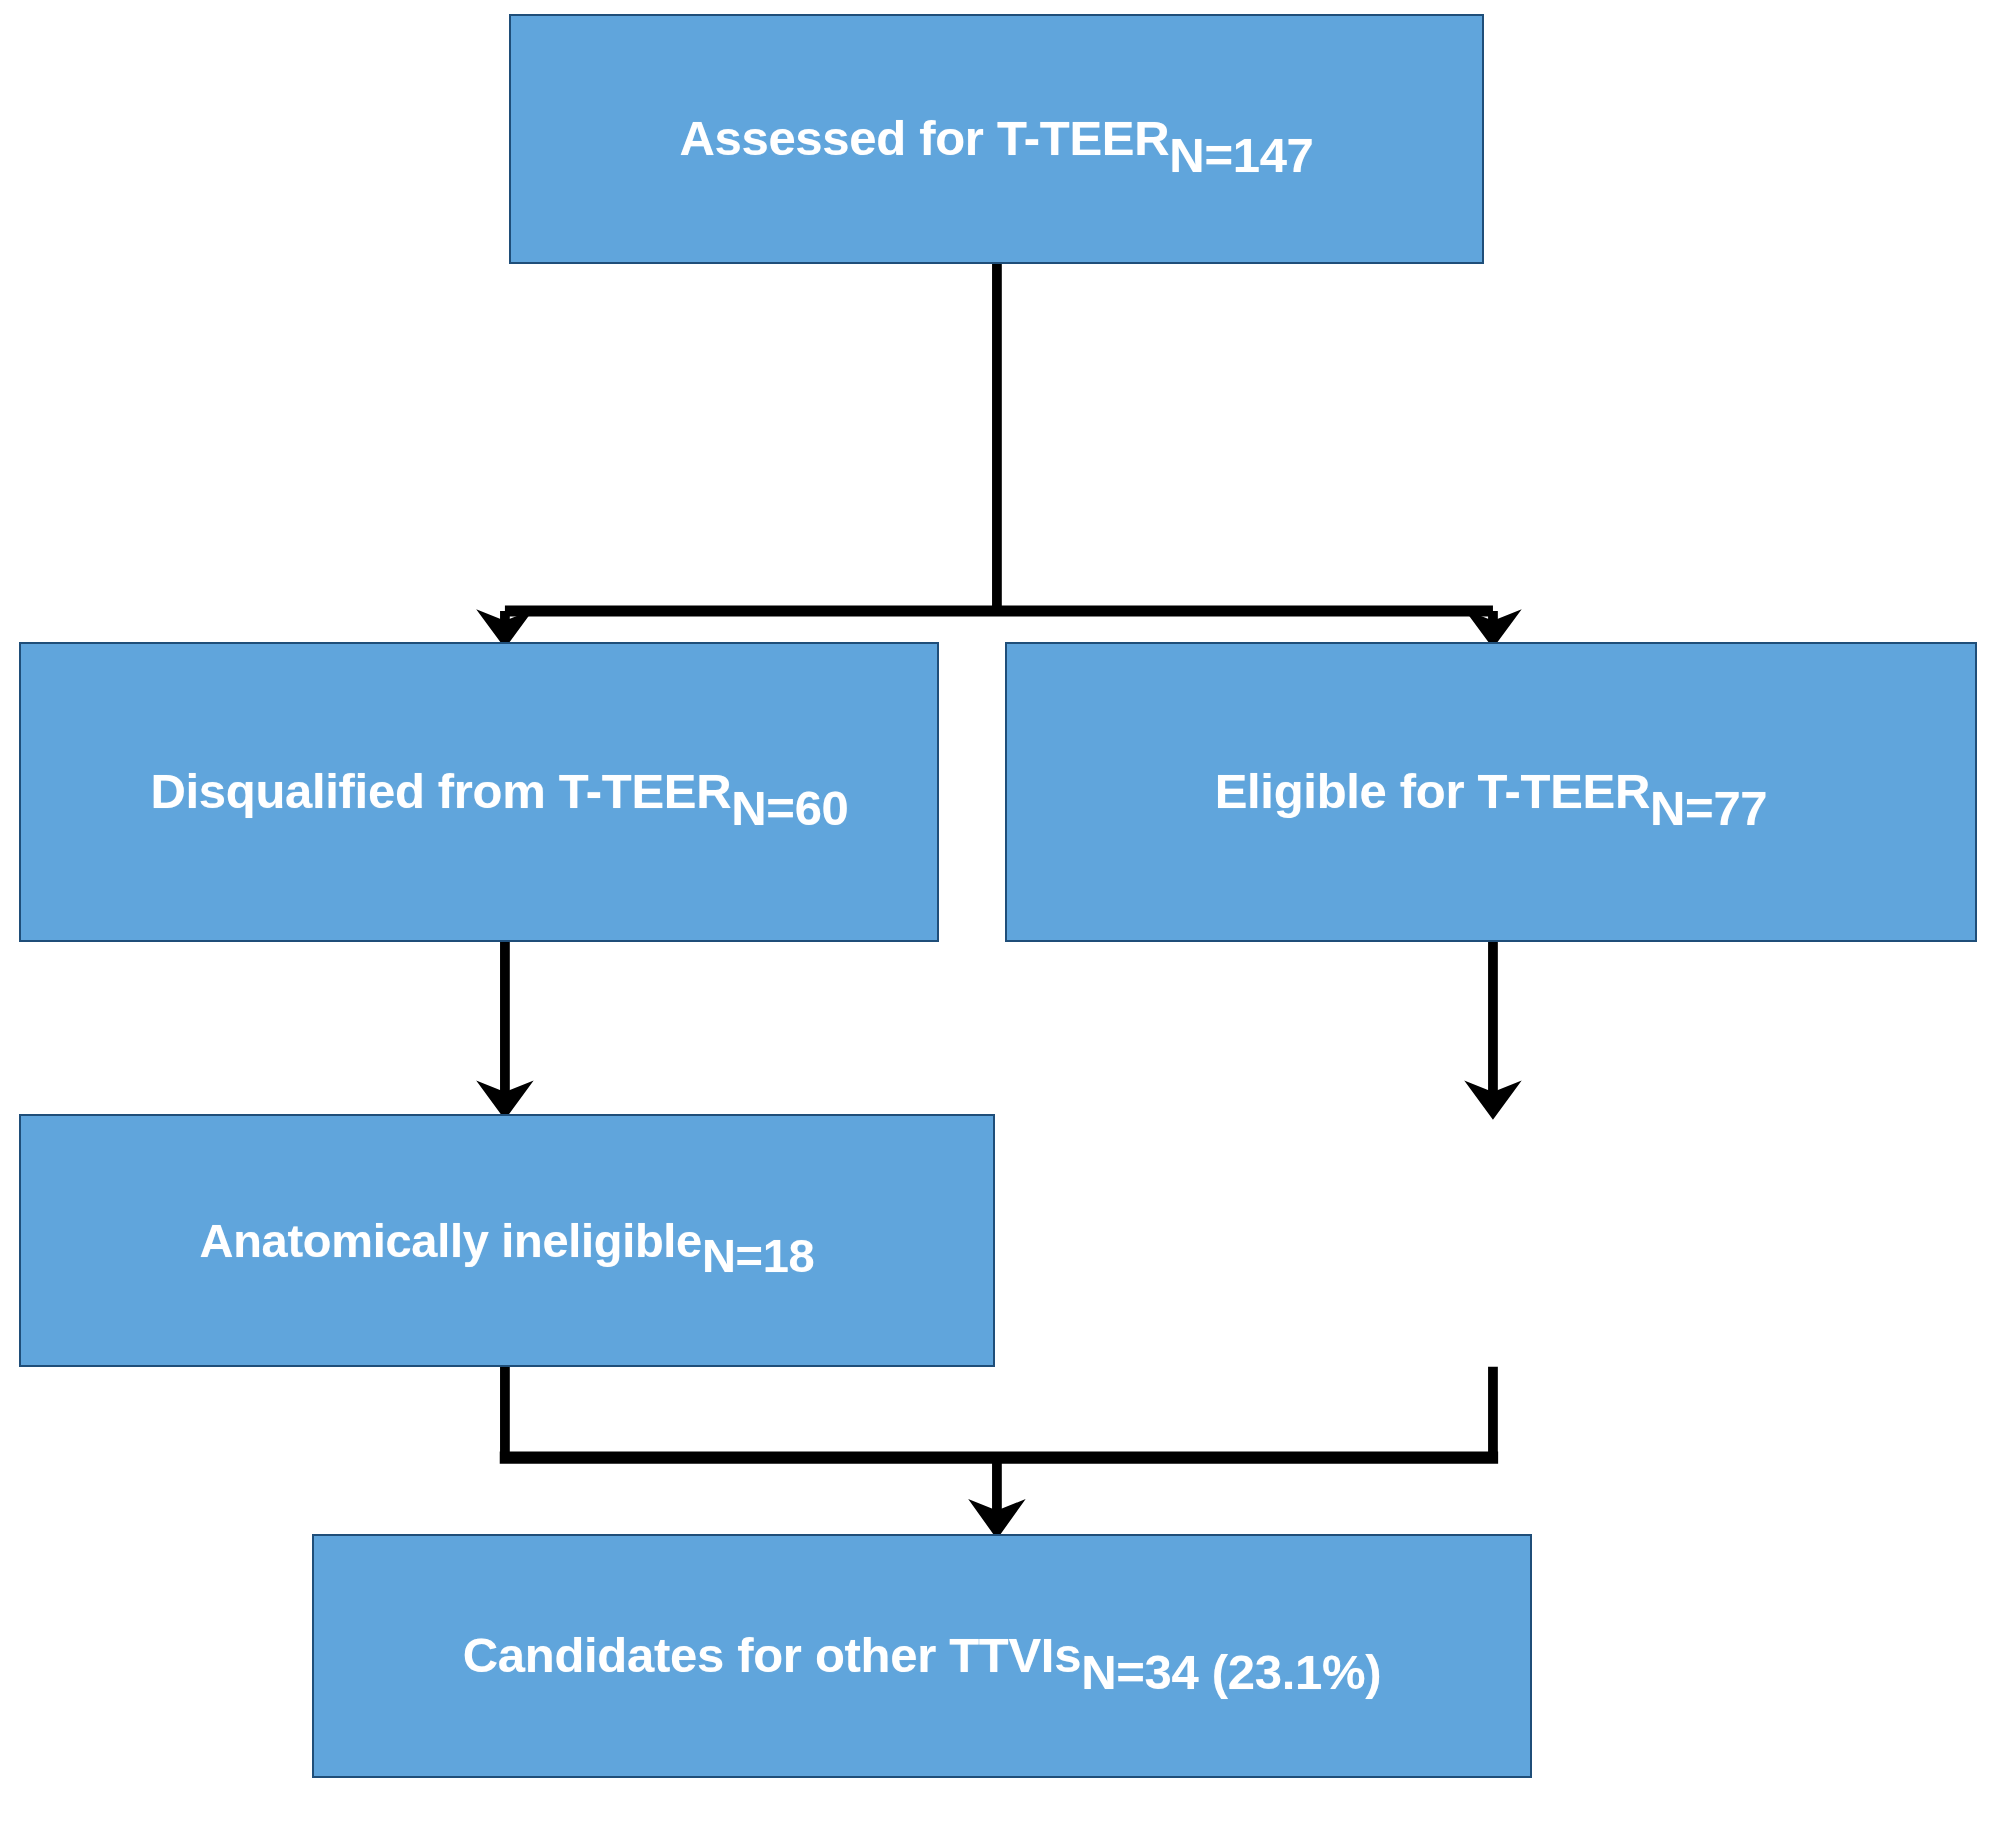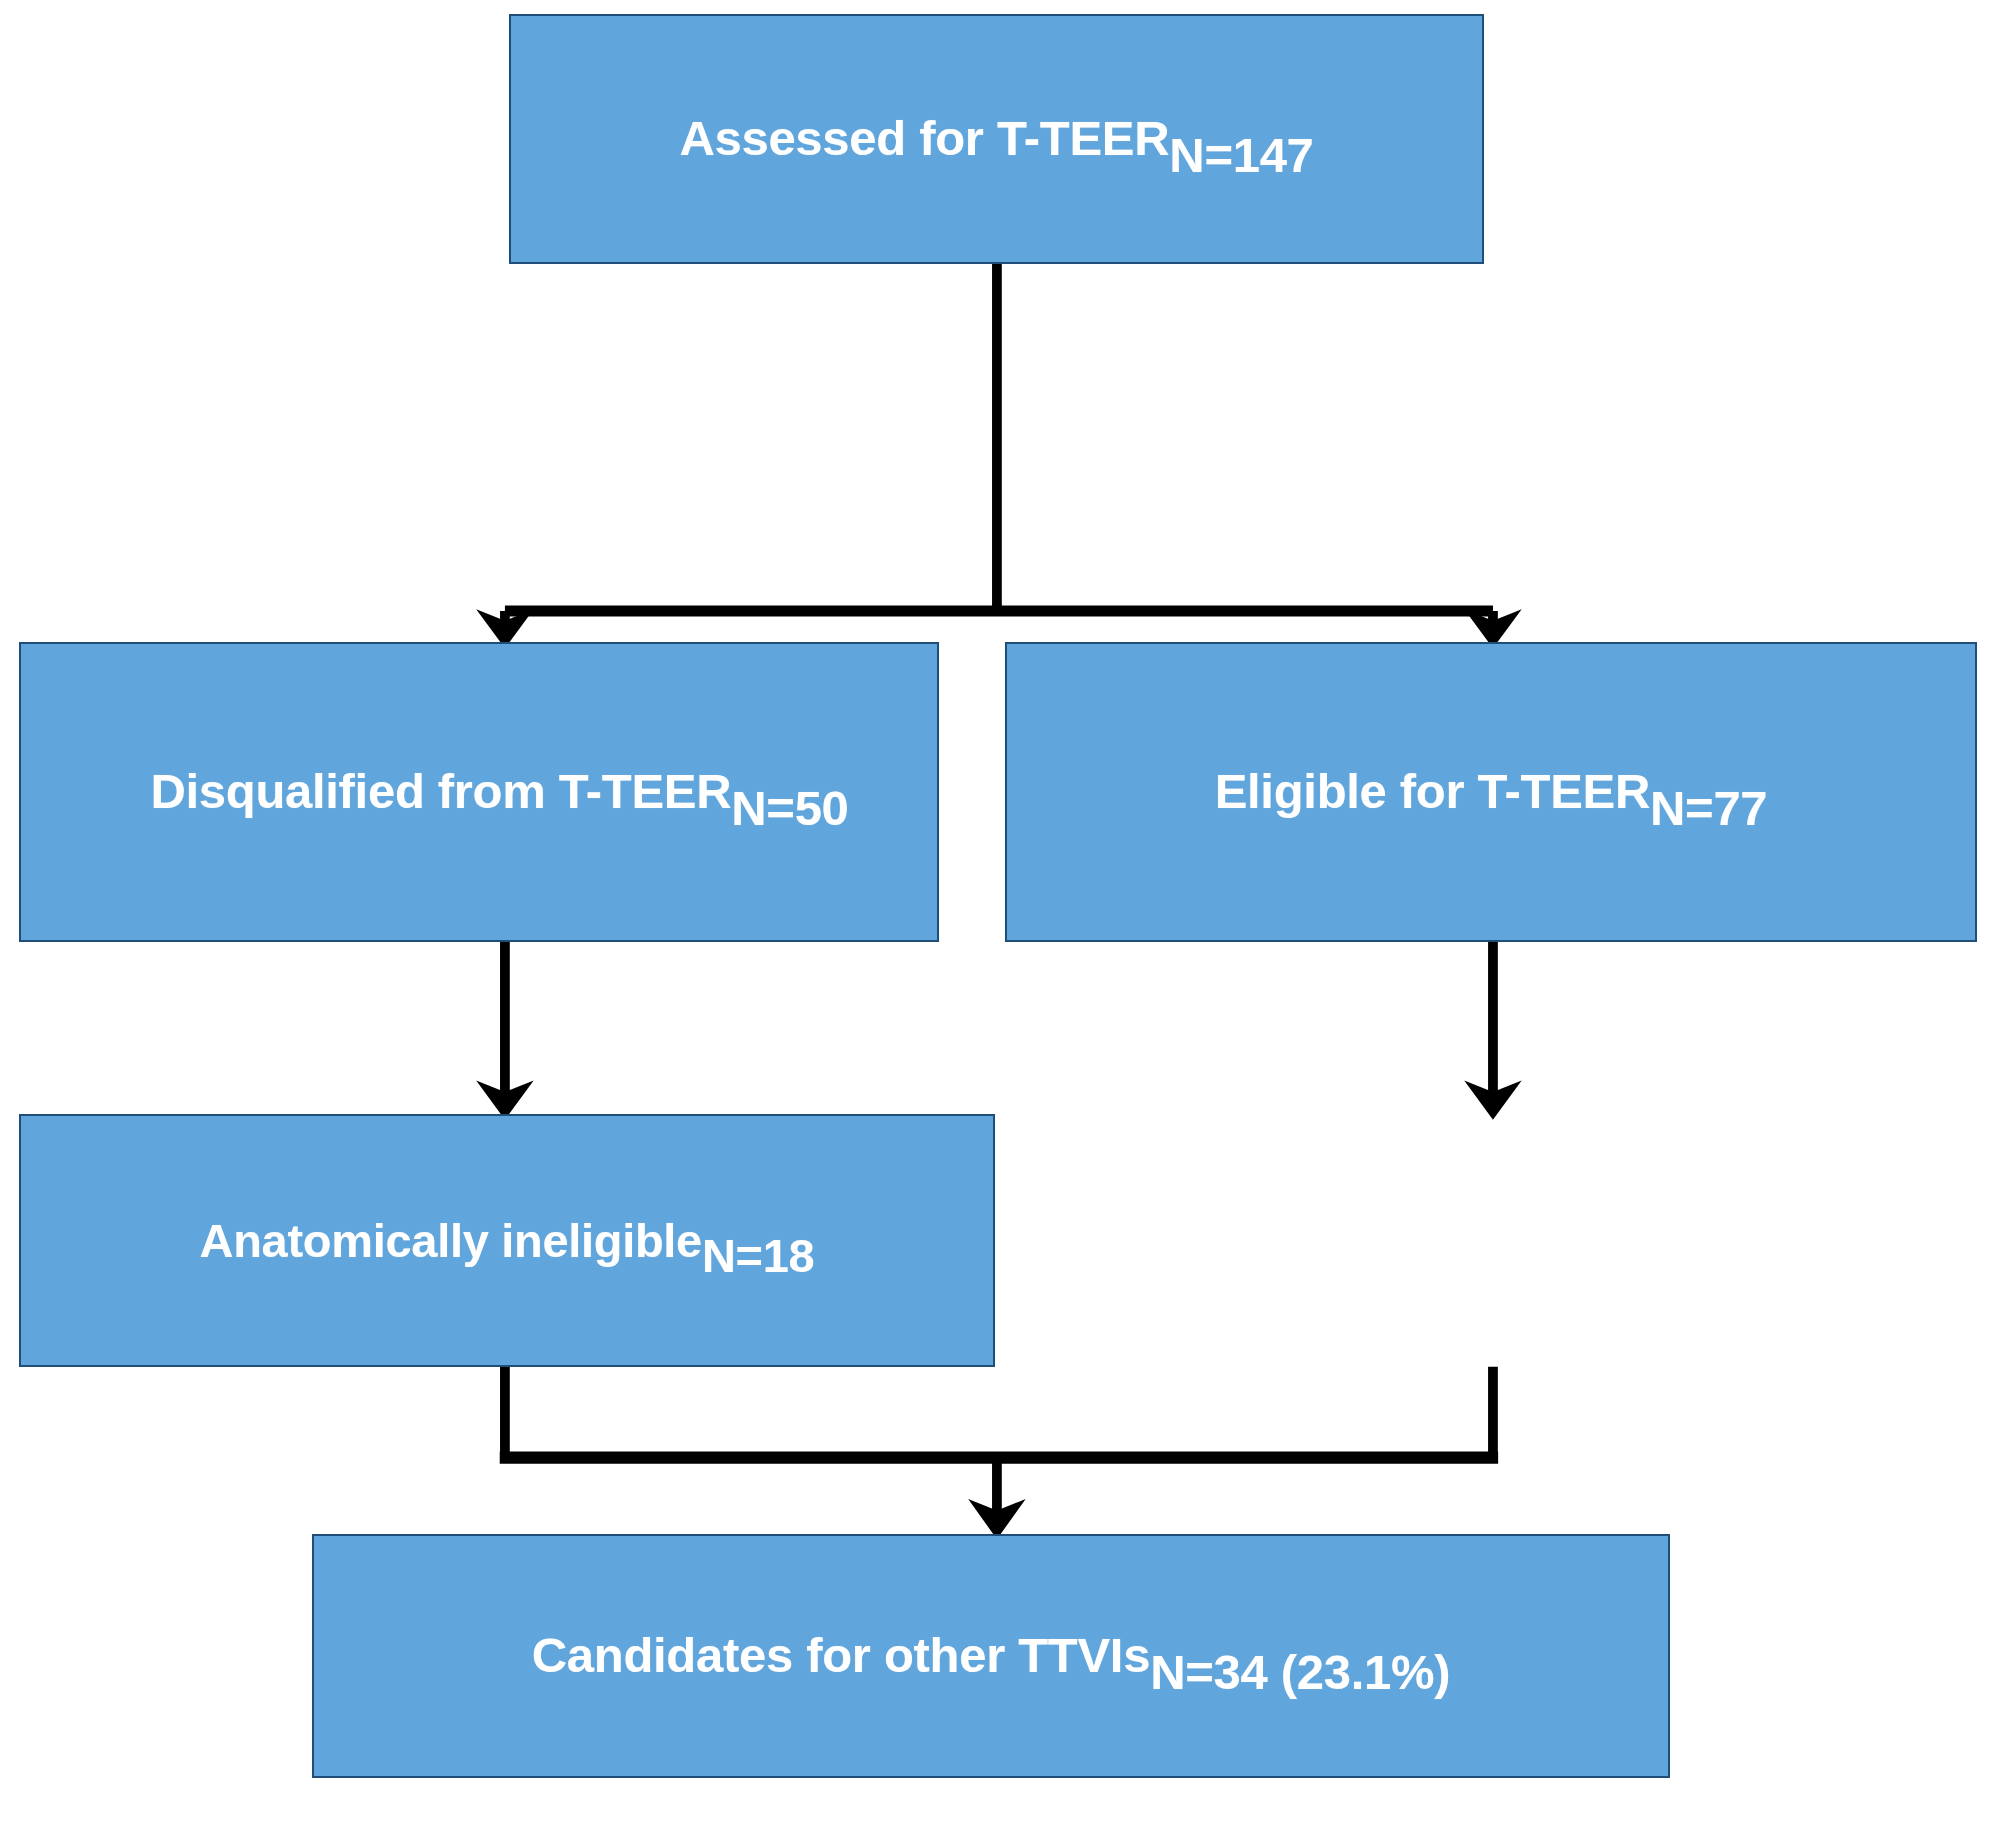--- a/index.html
+++ b/index.html
@@ -43,21 +43,21 @@
     line-height: 1.05;
     white-space: nowrap;
     margin-top: 30px;
   }
   
   #node-assessed      { left: 509px;  top: 14px;   width: 975px; height: 250px; }
   #node-disqualified  { left: 19px;   top: 642px; width: 920px; height: 300px; padding-left: 41px; }
   #node-eligible      { left: 1005px; top: 642px; width: 972px; height: 300px; }
   #node-anatomically  { left: 19px;   top: 1114px; width: 976px; height: 253px; }
   #node-unsuccessful  { left: 1005px; top: 1114px; width: 972px; height: 253px; }
-  #node-candidates    { left: 312px;  top: 1534px; width: 1358px; height: 244px; }
+  #node-candidates    { left: 312px;  top: 1534px; width: 1220px; height: 244px; }
 
   #node-assessed .title      { font-size: 49px; }
   #node-assessed .count      { font-size: 49px; margin-top: 33px; }
   #node-disqualified .title  { font-size: 49px; }
   #node-disqualified .count  { font-size: 49px; margin-top: 33px; }
   #node-eligible .title      { font-size: 49px; }
   #node-eligible .count      { font-size: 49px; margin-top: 33px; }
   #node-candidates .title    { font-size: 49px; }
   #node-candidates .count    { font-size: 49px; margin-top: 33px; }
 
@@ -116,21 +116,21 @@
     </g>
   </svg>
 
   <div class="node" id="node-assessed">
     <div class="title">Assessed for T-TEER</div>
     <div class="count">N=147</div>
   </div>
 
   <div class="node" id="node-disqualified">
     <div class="title">Disqualified from T-TEER</div>
-    <div class="count">N=50</div>
+    <div class="count">N=60</div>
   </div>
 
   <div class="node" id="node-eligible">
     <div class="title">Eligible for T-TEER</div>
     <div class="count">N=77</div>
   </div>
 
   <div class="node" id="node-anatomically">
     <div class="title">Anatomically ineligible</div>
     <div class="count">N=18</div>

